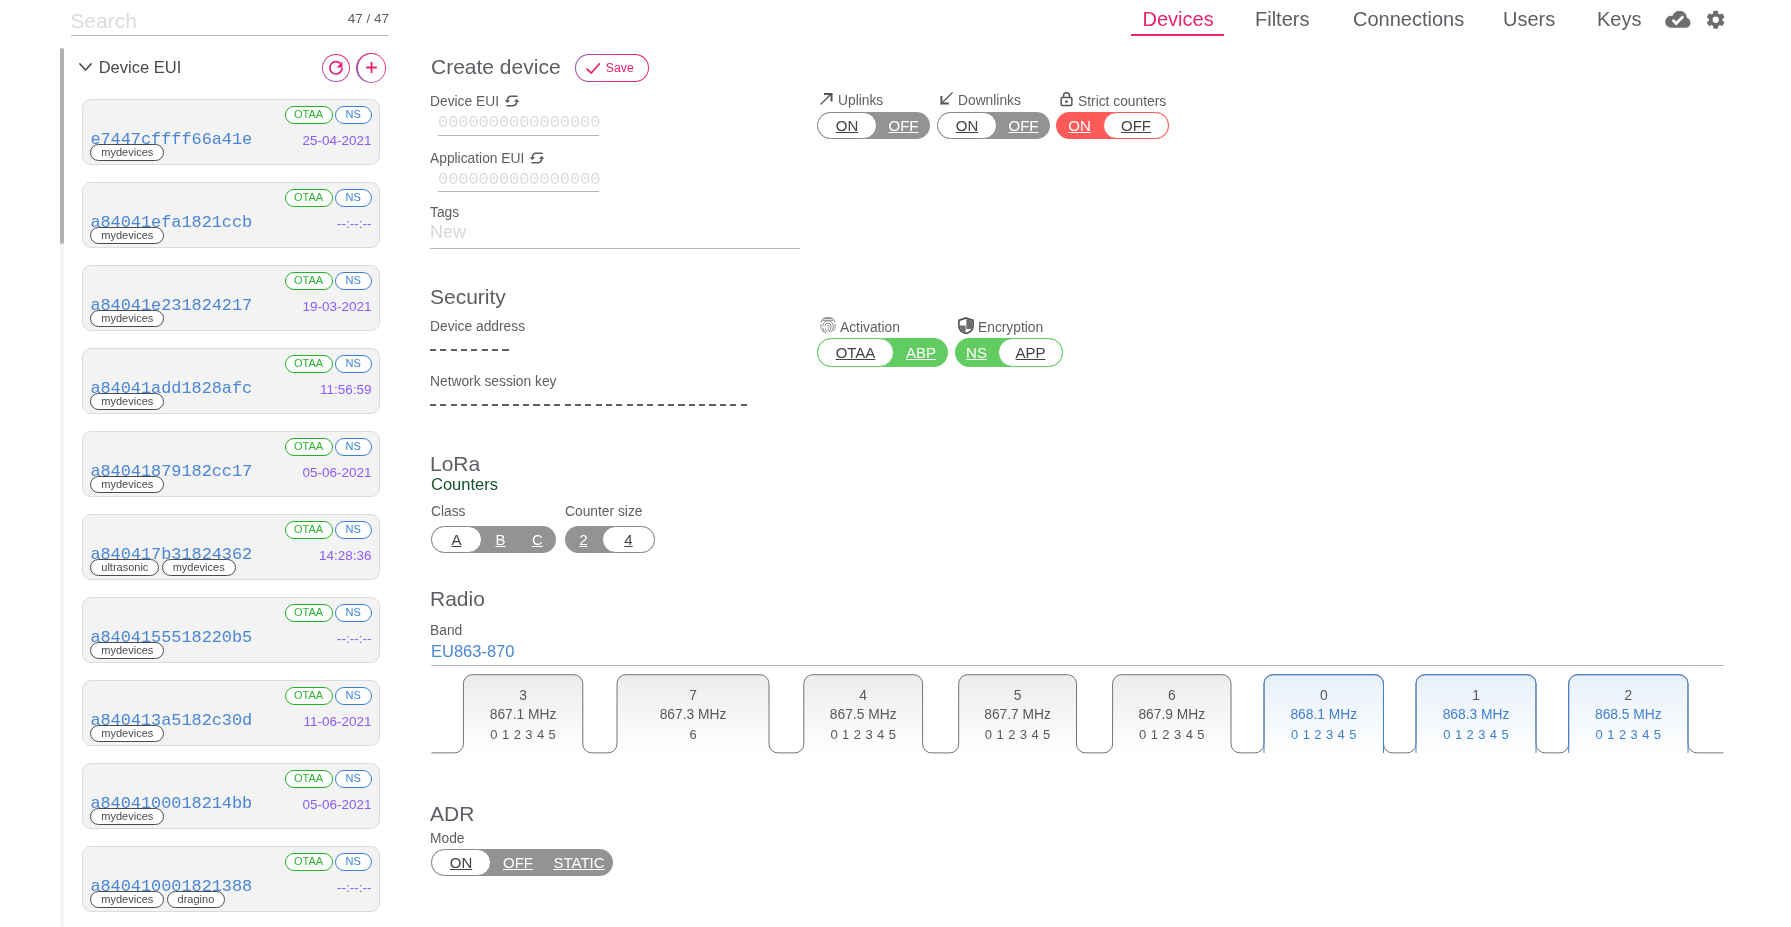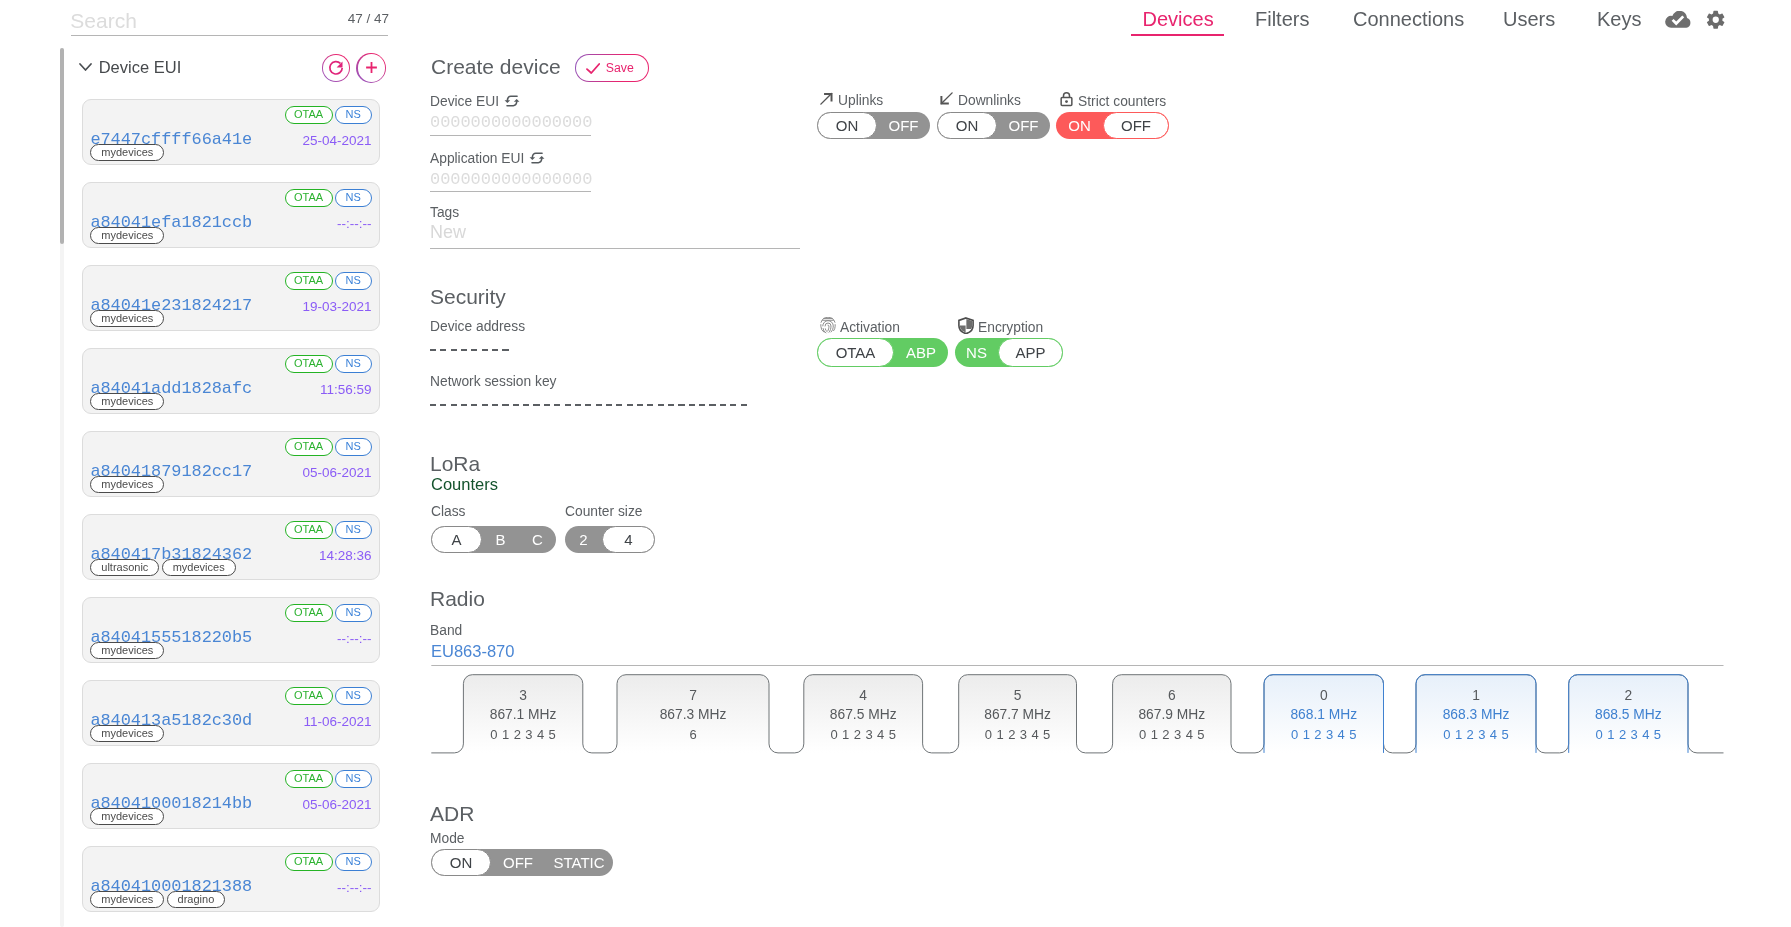--- a/index.html
+++ b/index.html
@@ -50,31 +50,31 @@
   .main{position:absolute;left:430px;top:0;right:0;}
   h1.page{position:absolute;left:1px;top:52.5px;margin:0;font-size:21px;font-weight:300;color:#5b5f63;line-height:28px;}
   .savebtn{position:absolute;left:145px;top:54px;width:74px;height:28px;border-radius:14px;
            padding:1.3px;background:linear-gradient(105deg,#9056bd 0%,#e8246e 62%);box-sizing:border-box;}
   .savebtn .in{height:100%;border-radius:13px;background:#fff;display:flex;align-items:center;
                padding:0 0 0 9.7px;gap:5.6px;box-sizing:border-box;}
   .savebtn .lbl{font-size:12.3px;color:#e8246e;line-height:14px;}
 
   .flabel{font-size:13.8px;color:#5b5f63;white-space:nowrap;line-height:16px;}
   .refresh-sm{display:inline-block;vertical-align:-3px;margin-left:5px;}
-  .fvalue-ph{font-family:"Liberation Mono",monospace;font-size:17px;color:#dcdcdc;letter-spacing:-0.05px;}
+  .fvalue-ph{font-family:"Liberation Mono",monospace;font-size:17px;color:#dcdcdc;letter-spacing:-0.05px;margin-left:8px;}
   .underline{border-bottom:1px solid #b5b5b5;}
 
   h2.sect{margin:0;font-size:21px;font-weight:300;color:#5b5f63;line-height:25px;}
   .subsect{font-size:16.5px;font-weight:300;color:#14532d;line-height:18px;}
 
   .dashline{height:2px;background:repeating-linear-gradient(to right,#5b5f63 0,#5b5f63 6.1px,transparent 6.1px,transparent 10.35px);}
 
   
   .seg{display:inline-flex;align-items:stretch;height:26px;border-radius:13px;overflow:hidden;position:relative;box-sizing:border-box;}
-  .seg .opt{display:flex;align-items:center;justify-content:center;font-size:15px;box-sizing:border-box;}
+  .seg .opt{display:flex;align-items:center;justify-content:center;font-size:15px;box-sizing:border-box;text-decoration:underline;}
 
   .toglabel{display:flex;align-items:center;gap:4px;font-size:13.8px;color:#5b5f63;white-space:nowrap;line-height:17px;}
   .chan{position:absolute;box-sizing:border-box;text-align:center;}
   .chan>div{line-height:13px;}
   .chnum{font-size:13.8px;}
   .chfreq{font-size:13.8px;}
   .chdr{font-size:13px;letter-spacing:0.4px;text-indent:0.4px;}
 </style>
 </head>
 <body>

